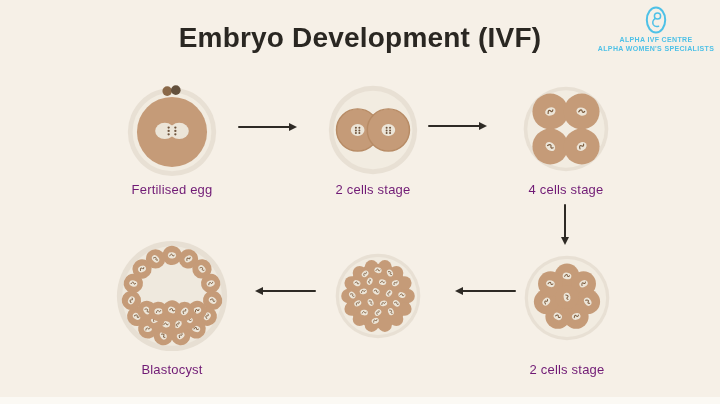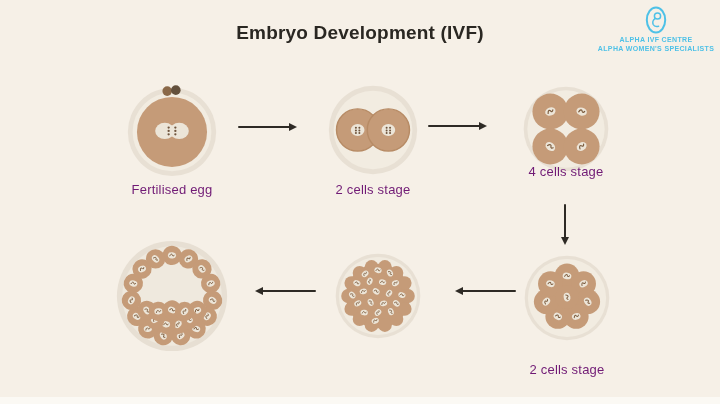--- a/index.html
+++ b/index.html
@@ -1,19 +1,19 @@
 <!DOCTYPE html>
 <html><head>
 <meta charset="utf-8">
 <style>
   html,body{margin:0;padding:0;}
   #canvas{position:relative;width:720px;height:404px;background:#f6f0e7;overflow:hidden;
           font-family:"Liberation Sans","DejaVu Sans",sans-serif;}
   .title{position:absolute;top:22px;left:0;width:720px;text-align:center;
-         font-size:19px;font-weight:bold;letter-spacing:.2px;color:#2a2722;}
+         font-size:28px;font-weight:bold;letter-spacing:.2px;color:#2a2722;}
   .logo{position:absolute;top:5px;left:576px;width:160px;text-align:center;color:#4ec1e7;}
   .logo-icon{display:block;margin:0 auto;}
   .logo-line{font-size:7px;font-weight:bold;letter-spacing:.35px;line-height:9px;}
   .stage{position:absolute;}
   .stage-label{position:absolute;width:150px;text-align:center;font-size:13px;color:#701a75;letter-spacing:.2px;}
   .arrow{position:absolute;}
   .bottom-strip{position:absolute;left:0;bottom:0;width:720px;height:7px;background:#fbf9f4;}
 </style>
 </head>
 <body>
@@ -204,17 +204,18 @@
     <line x1="63" y1="6" x2="11" y2="6" stroke="#2e2a25" stroke-width="2" stroke-linecap="round"></line>
     <polygon points="11,2 3,6 11,10" fill="#2e2a25"></polygon>
   </svg>
   <svg class="arrow" style="left:252px;top:285px" width="64" height="12">
     <line x1="63" y1="6" x2="11" y2="6" stroke="#2e2a25" stroke-width="2" stroke-linecap="round"></line>
     <polygon points="11,2 3,6 11,10" fill="#2e2a25"></polygon>
   </svg>
 
   <div class="stage-label" style="left:97px;top:182px">Fertilised egg</div>
   <div class="stage-label" style="left:298px;top:182px">2 cells stage</div>
-  <div class="stage-label" style="left:491px;top:164px">4 cells stage</div>
+  <div class="stage-label" style="left:491px;top:182px">4 cells stage</div>
   <div class="stage-label" style="left:492px;top:362px">2 cells stage</div>
+  <div class="stage-label" style="left:97px;top:362px">Blastocyst</div>
 
   <div class="bottom-strip"></div>
 </div>
 
 </body></html>

